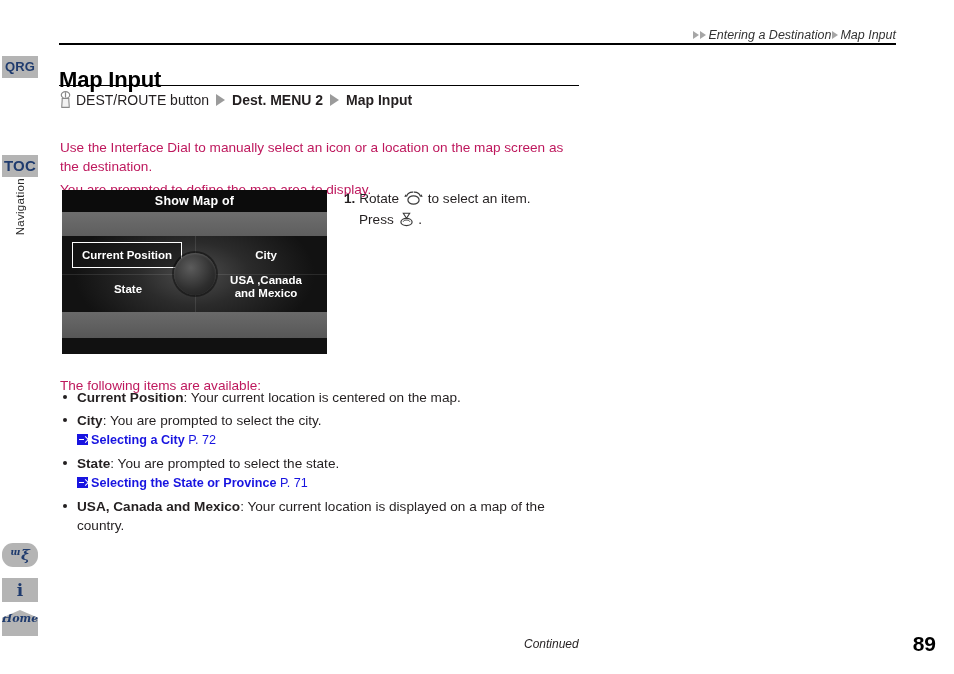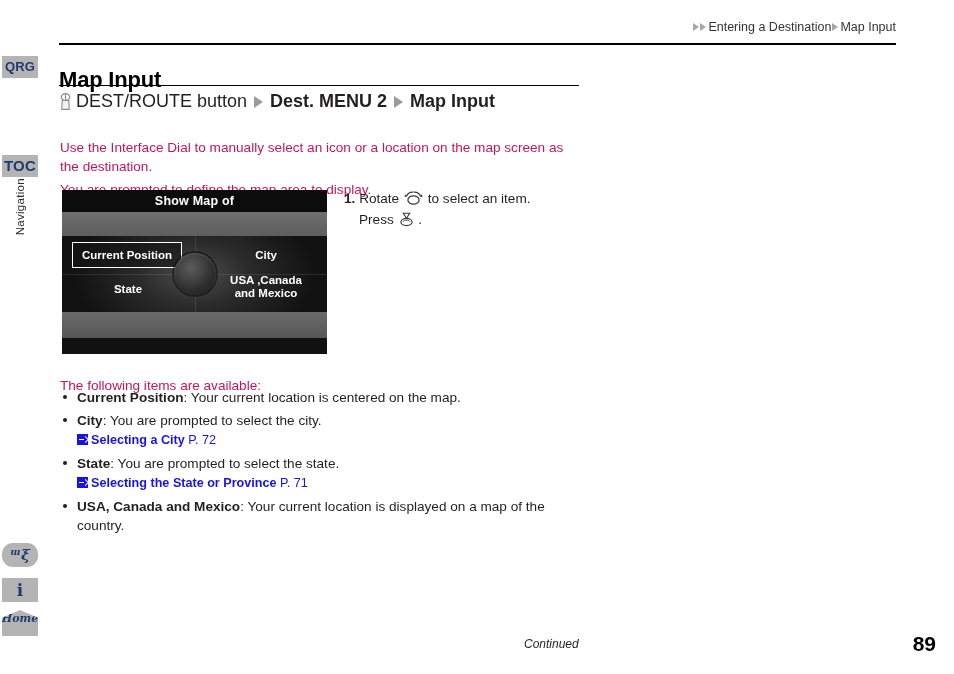--- a/index.html
+++ b/index.html
@@ -99,21 +99,21 @@
     white-space: nowrap;
   }
   .hdr-tri {
     display: inline-block;
     width: 0; height: 0;
     border-left: 6px solid #a6a6a6;
     border-top: 4.5px solid transparent;
     border-bottom: 4.5px solid transparent;
     margin-right: 1px;
   }
-  .hdr-txt { margin: 0 1px; }
+  .hdr-txt { margin: 8px 1px; font-style: italic; }
 
   #top-rule {
     position: absolute;
     left: 59px;
     top: 43px;
     width: 837px;
     height: 1.6px;
     background: #000000;
   }
 
@@ -134,21 +134,21 @@
     width: 520px;
     height: 1.4px;
     background: #000000;
   }
 
   
   #nav-path {
     position: absolute;
     left: 59px;
     top: 91px;
-    font-size: 18px;
+    font-size: 14px;
     display: flex;
     align-items: center;
     white-space: nowrap;
     color: #231f20;
   }
   .knob-icon {
     display: inline-block;
     position: relative;
     width: 13px;
     height: 18px;

